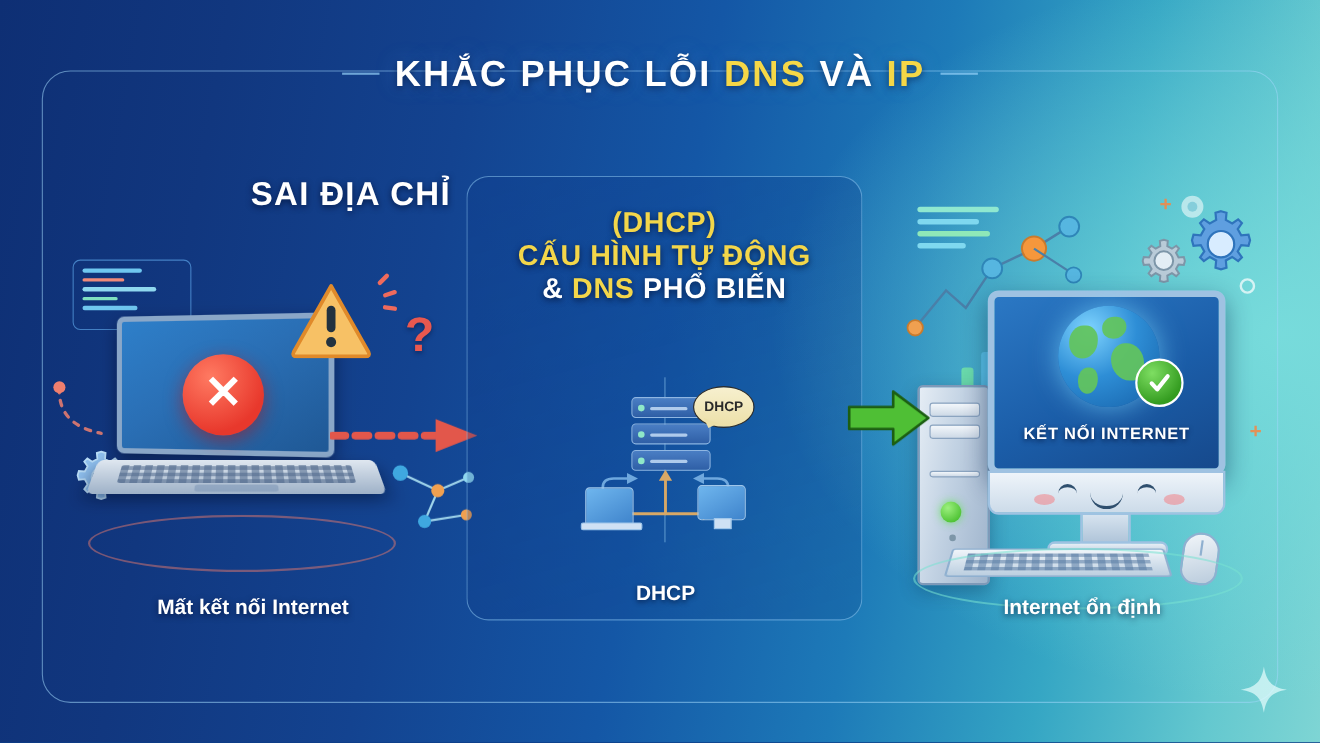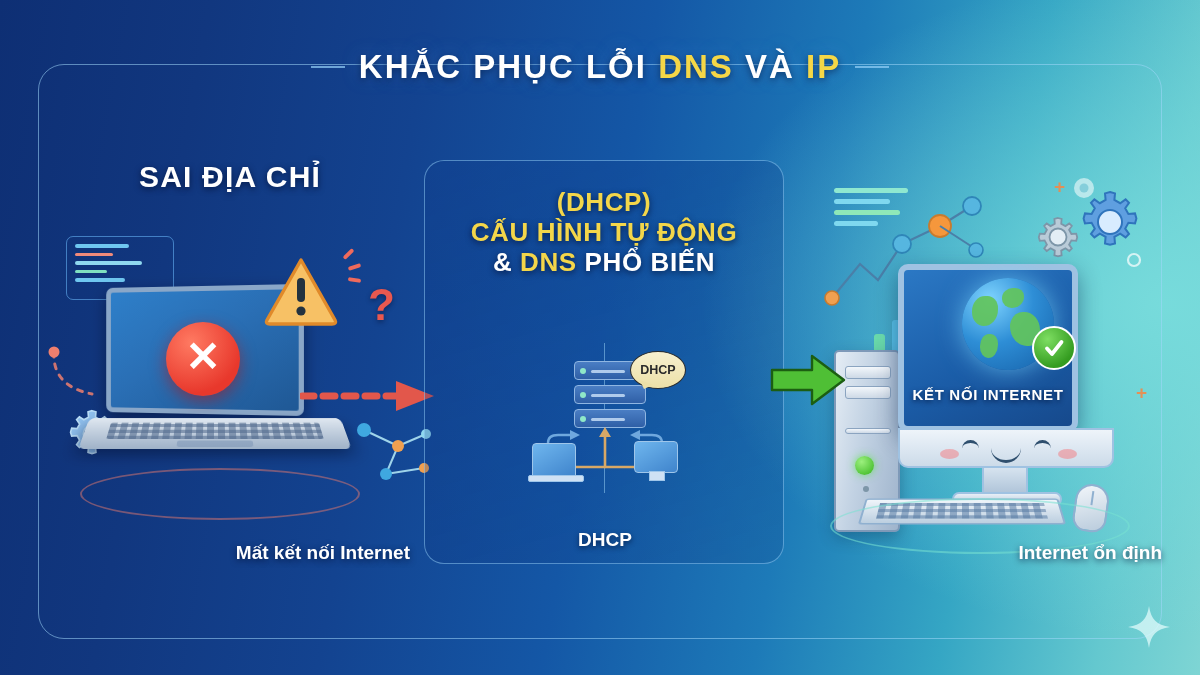--- a/index.html
+++ b/index.html
@@ -44,27 +44,27 @@
   .title .gold { color:#f5d747; }
   
   .panel { position:absolute; }
   .panel-head {
     text-align:center; font-weight:bold; line-height:1.16;
     text-shadow:0 2px 6px rgba(0,15,50,.75);
   }
   .panel-head .gold { color:#f3d64a; }
   .panel-head .wht  { color:#ffffff; }
   .caption {
-    position:absolute; width:100%; text-align:right;
+    position:absolute; width:100%; text-align:center;
     color:#ffffff; font-size:19px; font-weight:bold;
     text-shadow:0 2px 6px rgba(0,15,50,.7);
   }
   
   #left { left:50px; top:160px; width:360px; height:420px; }
-  #left .panel-head { font-size:30px; letter-spacing:1.2px; }
+  #left .panel-head { font-size:30px; letter-spacing:1.2px;text-align:right; }
   #left-cap { bottom:16px; }
   .scene { position:absolute; left:0; top:70px; width:360px; height:290px; }
   
   .codewin {
     position:absolute; left:16px; top:6px; width:108px; height:64px;
     border:1.3px solid rgba(110,190,255,.55); border-radius:7px;
     padding:7px 8px; display:flex; flex-direction:column; gap:5px;
   }
   .codeline { height:3.5px; border-radius:2px; }
   
@@ -228,21 +228,21 @@
     position:absolute; left:9px; width:46px; height:13px;
     background:linear-gradient(180deg,#f3f7fb,#cdd9e6);
     border:1.3px solid #8ba4c0; border-radius:3px;
   }
   .tower .led {
     position:absolute; left:19px; top:104px; width:19px; height:19px; border-radius:50%;
     background:radial-gradient(circle at 35% 30%,#9cf07e,#35b41c);
     box-shadow:0 0 8px rgba(80,230,60,.7);
   }
   .monitor {
-    position:absolute; left:92px; top:98px; width:180px; height:168px;
+    position:absolute; left:92px; top:98px; width:216px; height:168px;
     background:linear-gradient(155deg,#2b78c4,#1b5da8 55%,#16498c);
     border:6px solid #9fc2e2; border-radius:10px;
     box-shadow:0 8px 22px rgba(0,30,70,.45);
     padding-left:32px;
   }
   .globe {
     position:absolute; left:58px; top:8px; width:92px; height:92px; border-radius:50%;
     background:
       radial-gradient(circle at 30% 24%, #7fd4ff 0%, #2e8ed6 46%, #1560a8 100%);
     box-shadow:0 0 24px rgba(120,215,255,.65);

